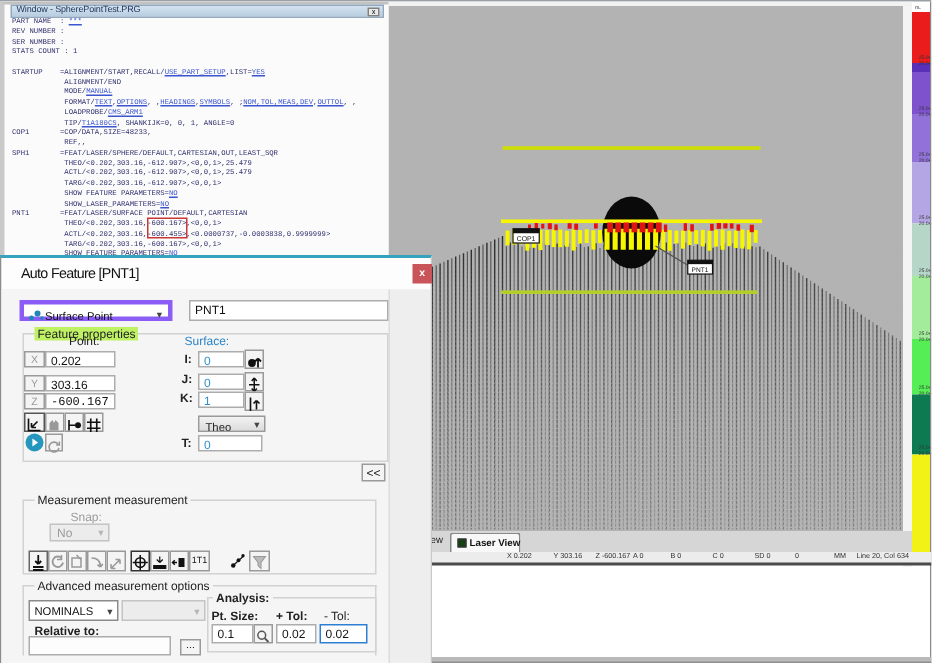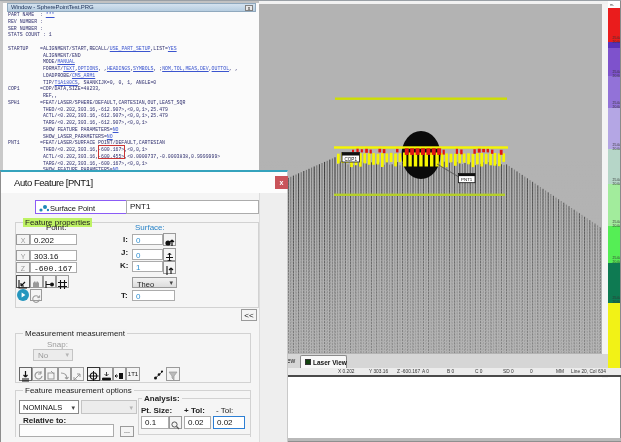--- a/index.html
+++ b/index.html
@@ -323,35 +323,35 @@
 
 <div class="abs" id="dlg" style="left:0;top:169px;width:288px;height:273px;background:#f4f4f4;border-top:2px solid #35a3bd;border-left:1px solid #8d8d8d;border-right:1px solid #c9c9c9;">
 
   <div class="abs" style="left:0;top:0;width:286px;height:21px;background:#fdfdfd;"></div>
   <div class="abs" style="left:13px;top:4.5px;font:9.5px 'Liberation Sans',sans-serif;letter-spacing:-0.45px;color:#111;">Auto Feature [PNT1]</div>
   <div class="abs" style="left:274px;top:4px;width:13px;height:13px;background:#c9545a;color:#fff;font:7px 'Liberation Sans',sans-serif;text-align:center;line-height:13px;font-weight:bold;">x</div>
 
   <div class="abs" style="left:0;top:21px;width:286px;height:252px;background:#eeeeee;"></div>
   <div class="abs" style="left:0;top:21px;width:259px;height:252px;background:#f5f5f5;border-right:1px solid #dcdcdc;"></div>
 
-  <div class="abs" style="left:34px;top:28px;width:102px;height:14px;background:#fff;border:1px solid #8b5cf6;">
+  <div class="abs" style="left:12px;top:28px;width:102px;height:14px;background:#fff;border:3px solid #8b5cf6;">
     <svg class="abs" style="left:3px;top:3px;" width="10" height="8" viewBox="0 0 10 8">
           <circle cx="2" cy="6" r="1.6" fill="#1d88b8"></circle>
           <circle cx="6" cy="3" r="2" fill="#1d88b8"></circle>
           <circle cx="9" cy="6" r="1.2" fill="#1d88b8"></circle>
         </svg>
     <div class="abs" style="left:14px;top:3px;font:7.5px 'Liberation Sans',sans-serif;color:#111;">Surface Point</div>
     <div class="abs" style="right:4px;top:3px;font:7px 'Liberation Sans',sans-serif;color:#444;">▾</div>
   </div>
   <div class="fld" style="left:125px;top:28px;width:133px;height:14px;font-size:8px;">PNT1</div>
 
   <div class="abs" style="left:14px;top:50px;width:244px;height:86px;border:1px solid #d2d2d2;"></div>
   <div class="abs" style="left:22px;top:46px;background:#bef264;padding:0 2px;font:8px 'Liberation Sans',sans-serif;color:#222;">Feature properties</div>
   <div class="lbl" style="left:45px;top:51px;font-weight:normal;">Point:</div>
-  <div class="lbl" style="left:134px;top:51px;color:#2a84c8;">Surface:</div>
+  <div class="lbl" style="left:122px;top:51px;color:#2a84c8;">Surface:</div>
 
   <div class="btn" style="left:15px;top:62px;width:14px;height:11px;font:7px 'Liberation Sans',sans-serif;color:#999;text-align:center;line-height:11px;">X</div>
   <div class="fld" style="left:29px;top:62px;width:47px;height:11px;">0.202</div>
   <div class="btn" style="left:15px;top:78px;width:14px;height:11px;font:7px 'Liberation Sans',sans-serif;color:#999;text-align:center;line-height:11px;">Y</div>
   <div class="fld" style="left:29px;top:78px;width:47px;height:11px;">303.16</div>
   <div class="btn" style="left:15px;top:90px;width:14px;height:11px;font:7px 'Liberation Sans',sans-serif;color:#999;text-align:center;line-height:11px;">Z</div>
   <div class="fld" style="left:29px;top:90px;width:47px;height:11px;font-family:Liberation Mono, monospace;">-600.167</div>
 
   <div class="lbl" style="left:122px;top:63px;font-weight:bold;">I:</div>
   <div class="fld" style="left:131px;top:62px;width:31px;height:11px;color:#2f8fd0;">0</div>
@@ -443,21 +443,21 @@
           <circle cx="2.5" cy="10" r="1.5" fill="#111"></circle>
           <circle cx="6" cy="6.5" r="1.3" fill="#111"></circle>
           <circle cx="9" cy="3.5" r="1.1" fill="#111"></circle>
           <path d="M3 9.5L9 4" stroke="#111" stroke-width="0.8"></path>
         </svg></div>
   <div class="btn" style="left:165px;top:195px;width:14px;height:14px;"><svg width="12" height="12" viewBox="0 0 12 12">
           <path d="M2 2h8L7 6v4L5 8V6z" fill="#bbb" stroke="#999" stroke-width="0.7"></path>
         </svg></div>
 
   <div class="abs" style="left:14px;top:218px;width:236px;height:47px;border:1px solid #d2d2d2;border-bottom:none;"></div>
-  <div class="abs" style="left:22px;top:214px;background:#f4f4f4;padding:0 2px;font:8px 'Liberation Sans',sans-serif;color:#222;">Feature measurement options</div>
+  <div class="abs" style="left:22px;top:214px;background:#f4f4f4;padding:0 2px;font:8px 'Liberation Sans',sans-serif;color:#222;">Advanced measurement options</div>
   <div class="abs" style="left:18px;top:228px;width:60px;height:14px;background:#fff;border:1px solid #8a8a8a;">
     <div class="abs" style="left:3px;top:2px;font:7.5px 'Liberation Sans',sans-serif;color:#111;">NOMINALS</div>
     <div class="abs" style="right:3px;top:3px;font:7px 'Liberation Sans',sans-serif;color:#444;">▾</div>
   </div>
   <div class="abs" style="left:80px;top:228px;width:56px;height:14px;background:#ececec;border:1px solid #c4c4c4;">
     <div class="abs" style="right:3px;top:3px;font:7px 'Liberation Sans',sans-serif;color:#b5b5b5;">▾</div>
   </div>
   <div class="lbl" style="left:22px;top:244px;font-weight:bold;">Relative to:</div>
   <div class="fld" style="left:18px;top:252px;width:95px;height:13px;background:#fdfdfd;"></div>
   <div class="btn" style="left:119px;top:254px;width:14px;height:11px;font:7px 'Liberation Sans',sans-serif;color:#111;text-align:center;line-height:8px;">...</div>

